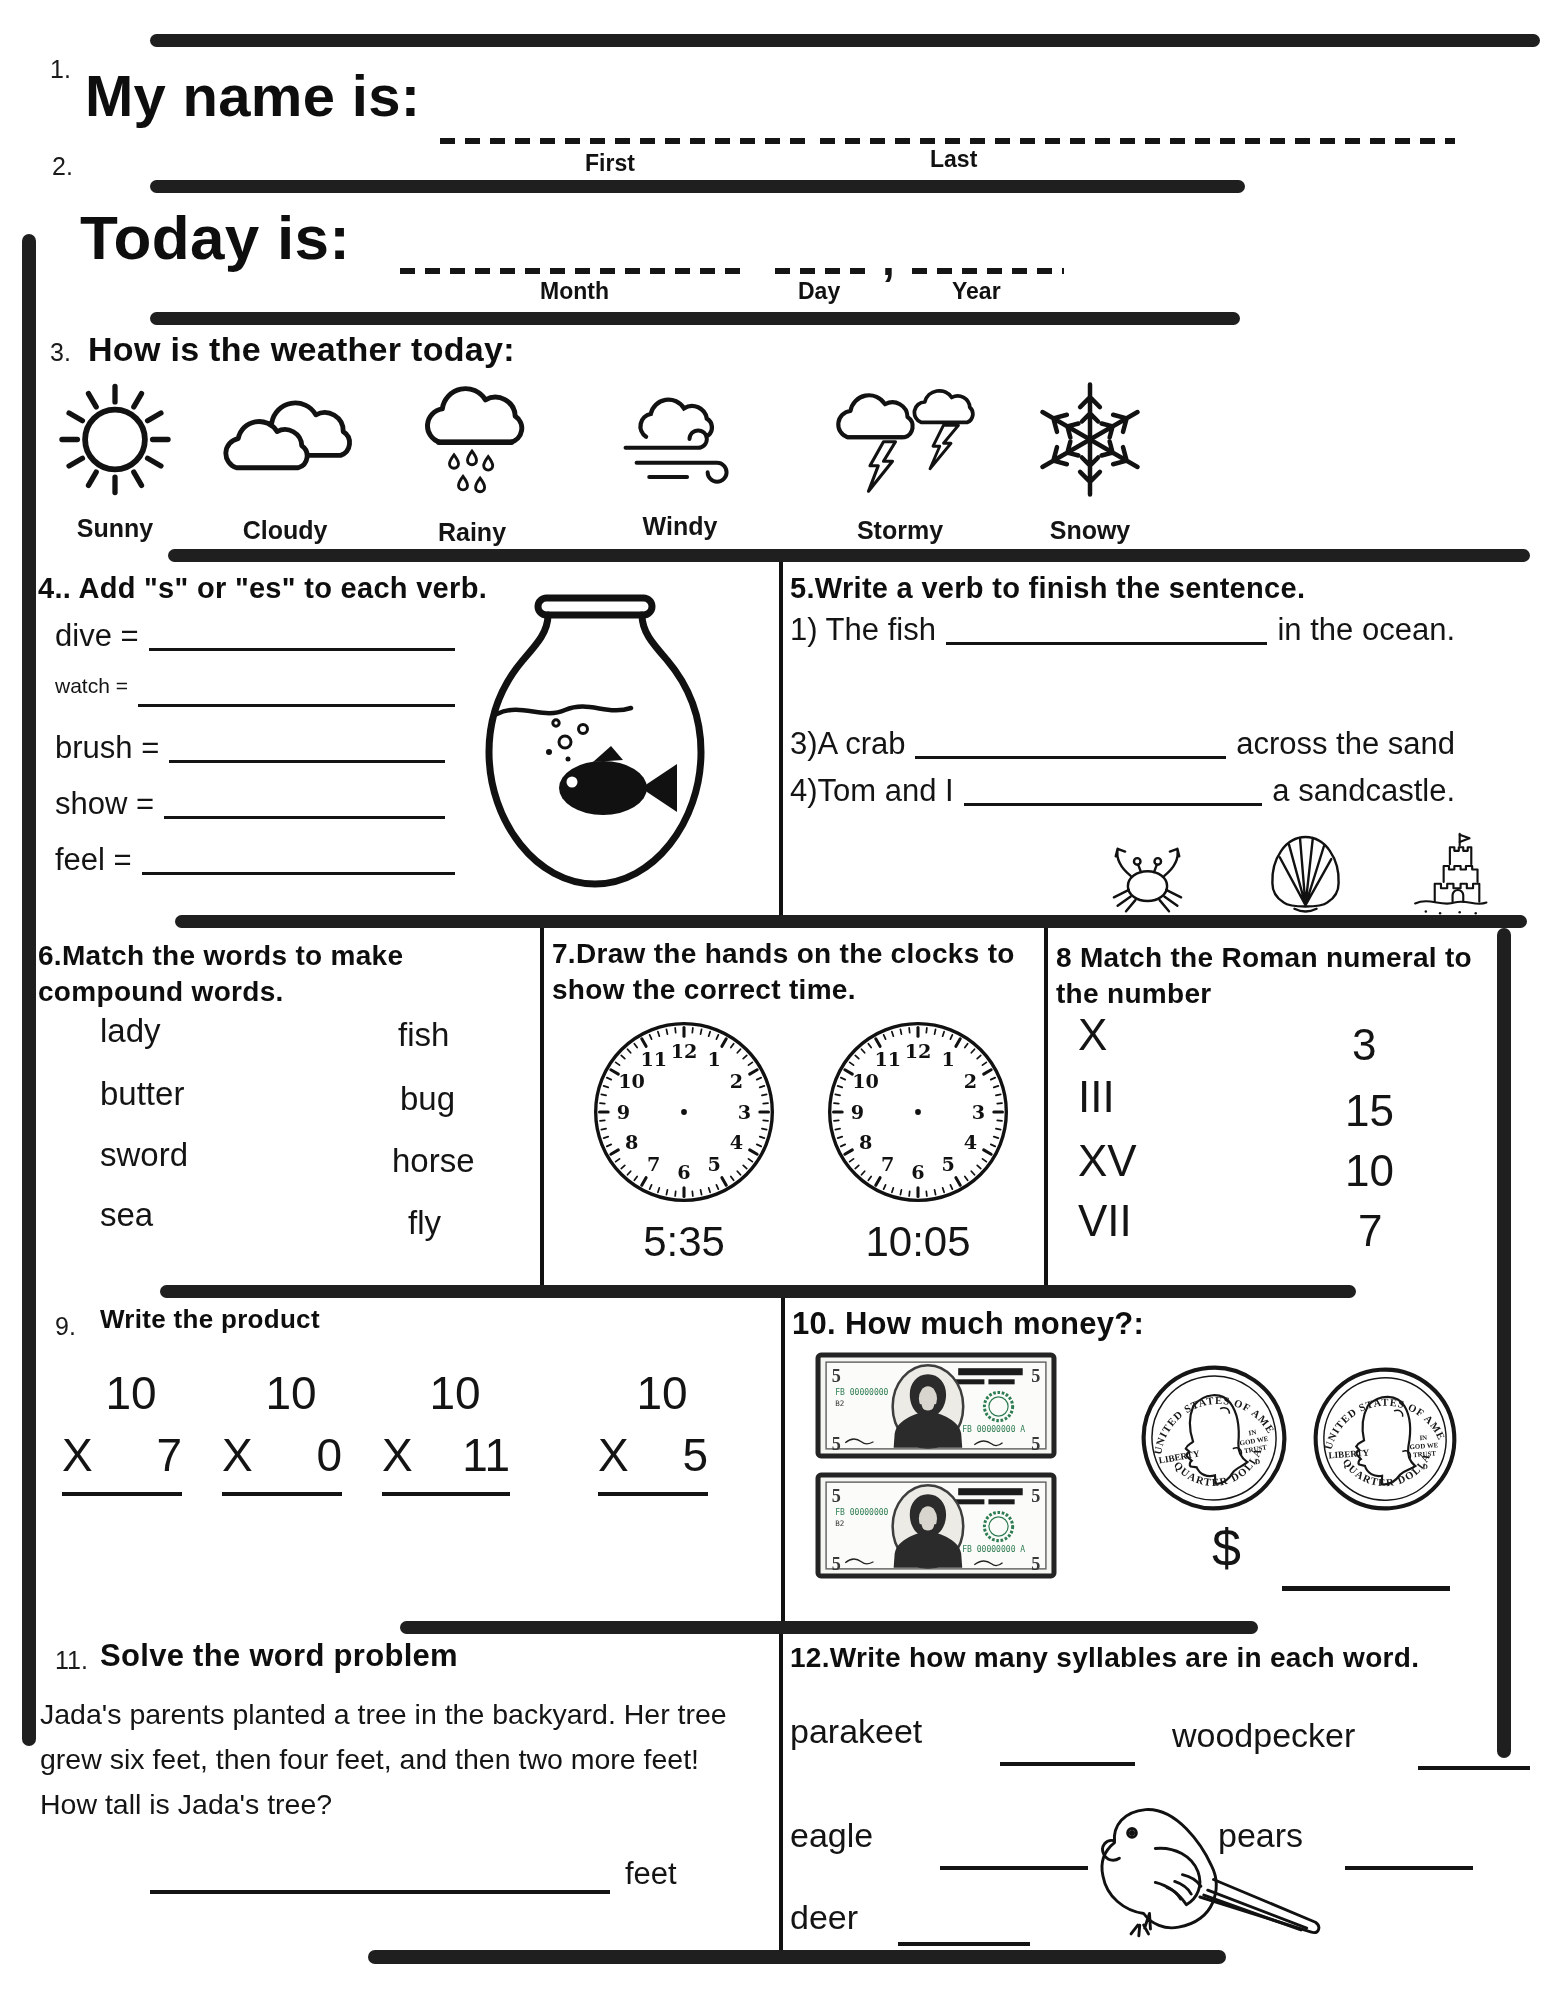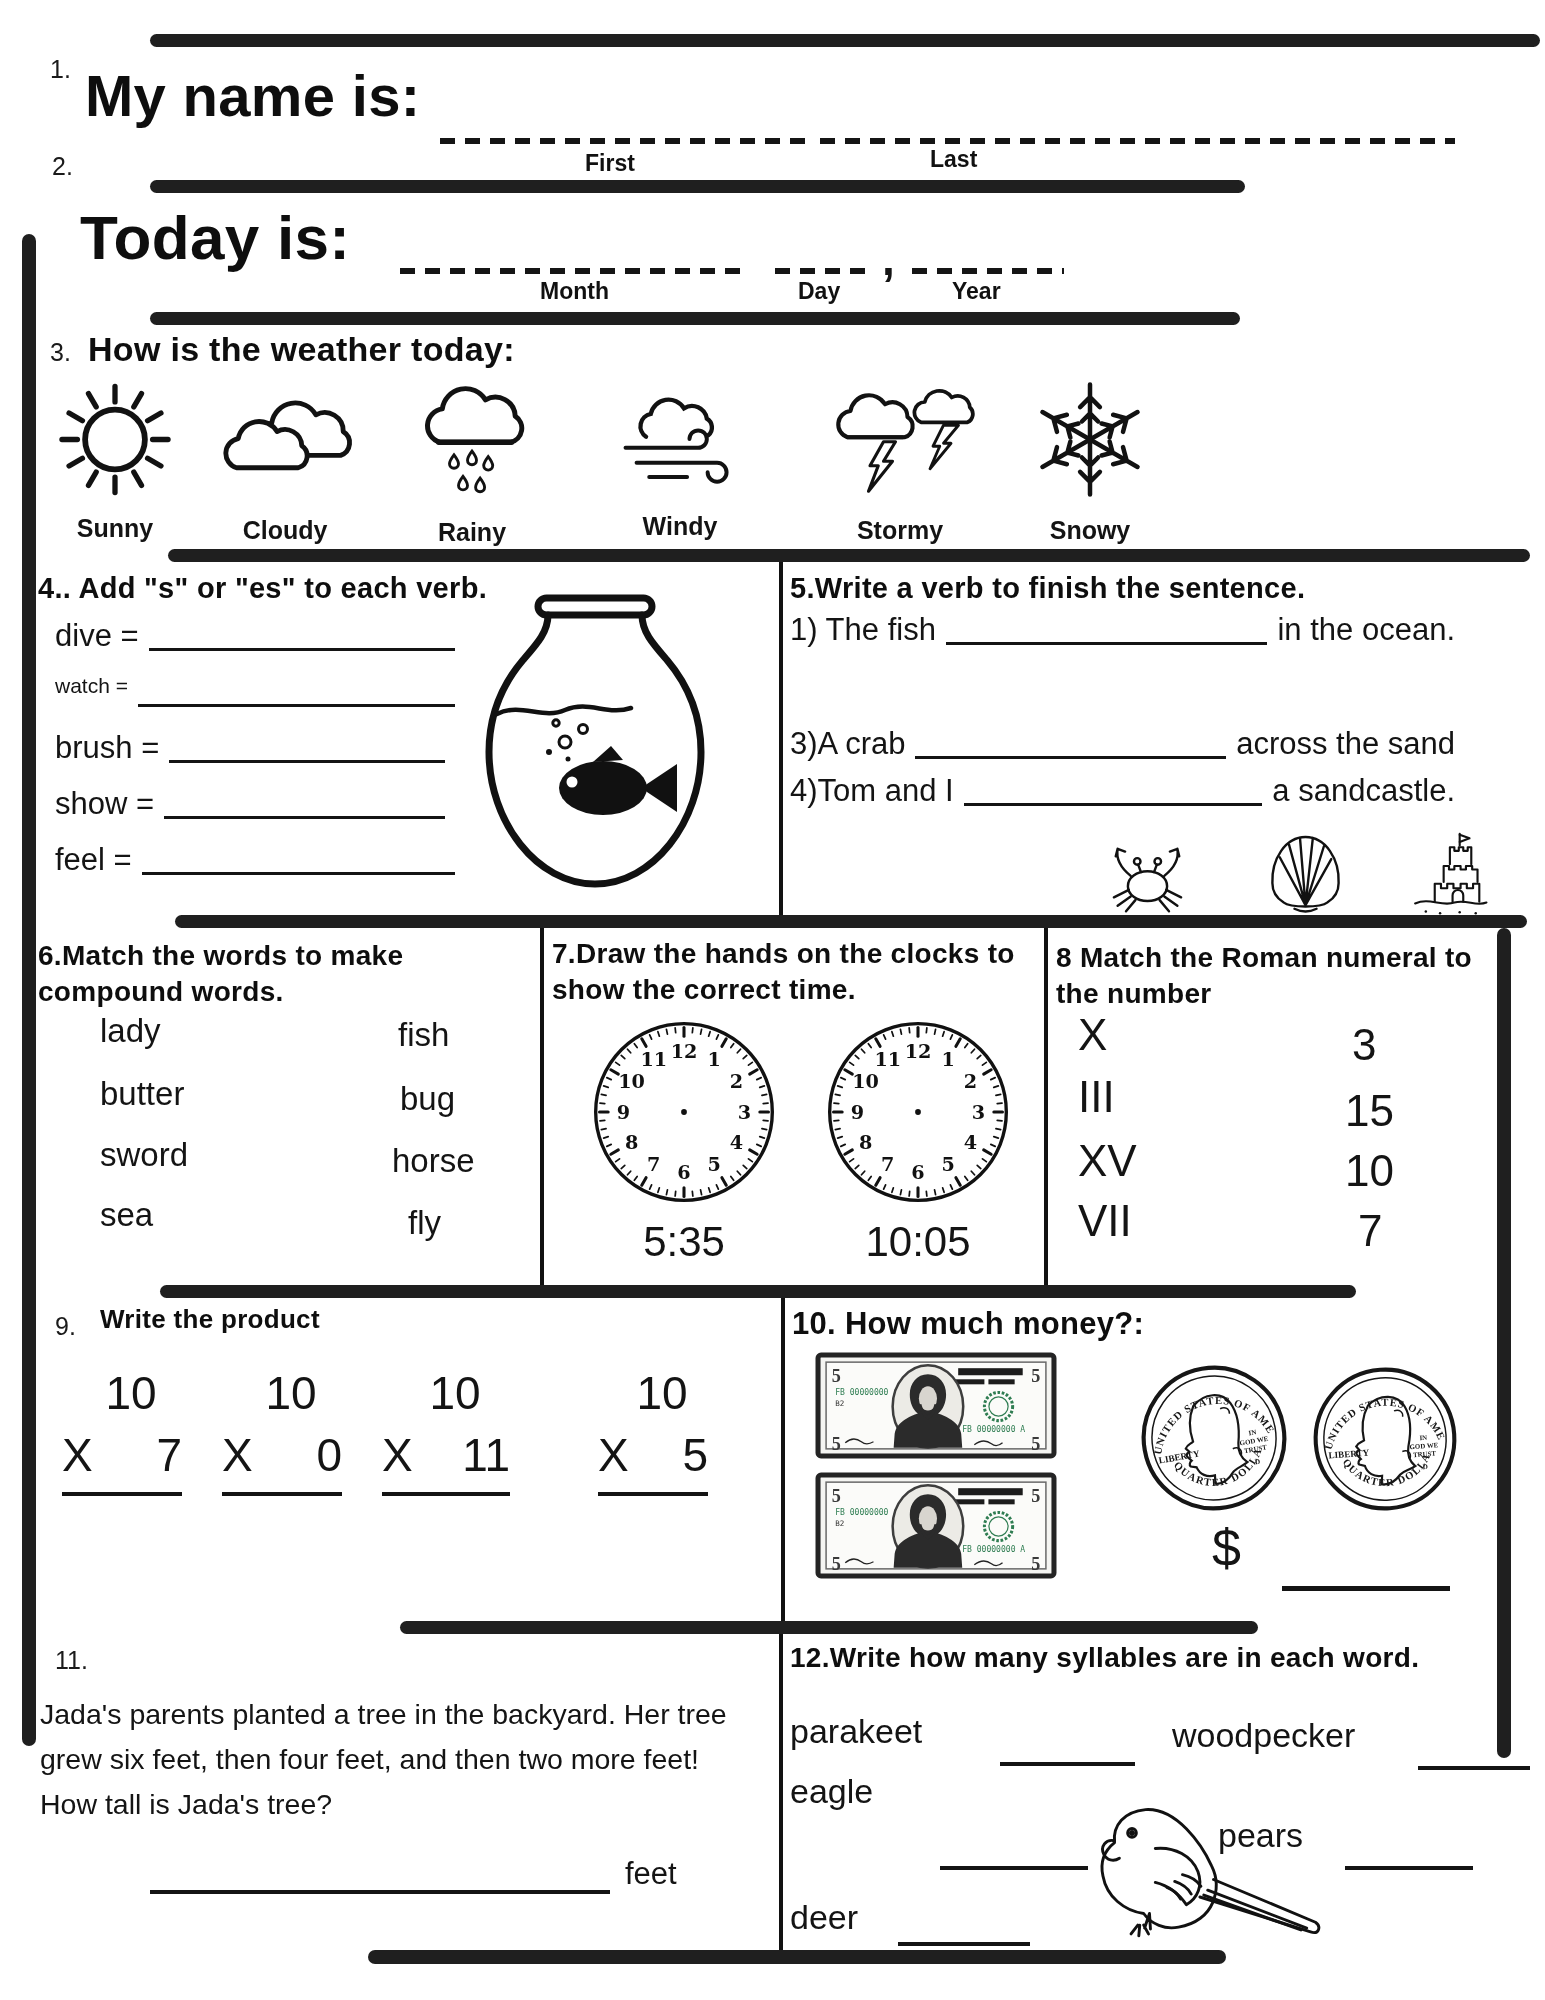--- a/index.html
+++ b/index.html
@@ -517,30 +517,31 @@
   <svg class="abs" style="left:1140px;top:1364px;width:148px;height:148px;transform:rotate(-10deg)">
       <use href="#quarter"></use>
     </svg>
   <svg class="abs" style="left:1312px;top:1366px;width:146px;height:146px;transform:rotate(-4deg)">
       <use href="#quarter"></use>
     </svg>
   <div class="abs" style="left:1212px;top:1518px;font-size:52px">$</div>
   <div class="uline" style="left:1282px;top:1558px;width:168px;height:28px;border-bottom-width:5px"></div>
 
   <div class="abs num" style="left:55px;top:1646px">11.</div>
+  <div class="abs hand" style="left:100px;top:1638px;font-size:31px">Solve the word problem</div>
   <div class="abs" style="left:40px;top:1692px;width:712px;font-size:28.5px;line-height:1.58">Jada's parents planted a tree in the backyard. Her tree grew six feet, then four feet, and then two more feet! How tall is Jada's tree?</div>
   <div class="uline" style="left:150px;top:1852px;width:460px;height:38px"></div>
   <div class="abs" style="left:625px;top:1856px;font-size:31px">feet</div>
 
   <div class="abs hand" style="left:790px;top:1642px;width:715px;font-size:28px">12.Write how many syllables are in each word.</div>
   <div class="sylword" style="left:790px;top:1712px">parakeet</div>
   <div class="uline" style="left:1000px;top:1722px;width:135px;height:40px"></div>
   <div class="sylword" style="left:1172px;top:1716px">woodpecker</div>
   <div class="uline" style="left:1418px;top:1726px;width:112px;height:40px"></div>
-  <div class="sylword" style="left:790px;top:1772px">eagle</div>
+  <div class="sylword" style="left:790px;top:1816px">eagle</div>
   <div class="uline" style="left:940px;top:1826px;width:148px;height:40px"></div>
   <div class="sylword" style="left:1218px;top:1816px">pears</div>
   <div class="uline" style="left:1345px;top:1826px;width:128px;height:40px"></div>
   <div class="sylword" style="left:790px;top:1898px">deer</div>
   <div class="uline" style="left:898px;top:1906px;width:132px;height:36px"></div>
 
   <svg class="abs" viewBox="0 0 300 170" style="left:1048px;top:1798px;width:300px;height:165px">
     <g fill="none" stroke="#111" stroke-width="3" stroke-linecap="round" stroke-linejoin="round">
       <path d="M96,12 C74,14 62,28 64,46 C54,54 49,66 52,80 C56,102 74,116 94,119 C102,130 116,136 130,133 C148,130 160,120 165,108 C170,96 170,82 164,70 C154,48 128,10 96,12 Z"></path>
       <path d="M64,44 C55,42 49,50 53,58 C56,64 63,66 69,62"></path>

